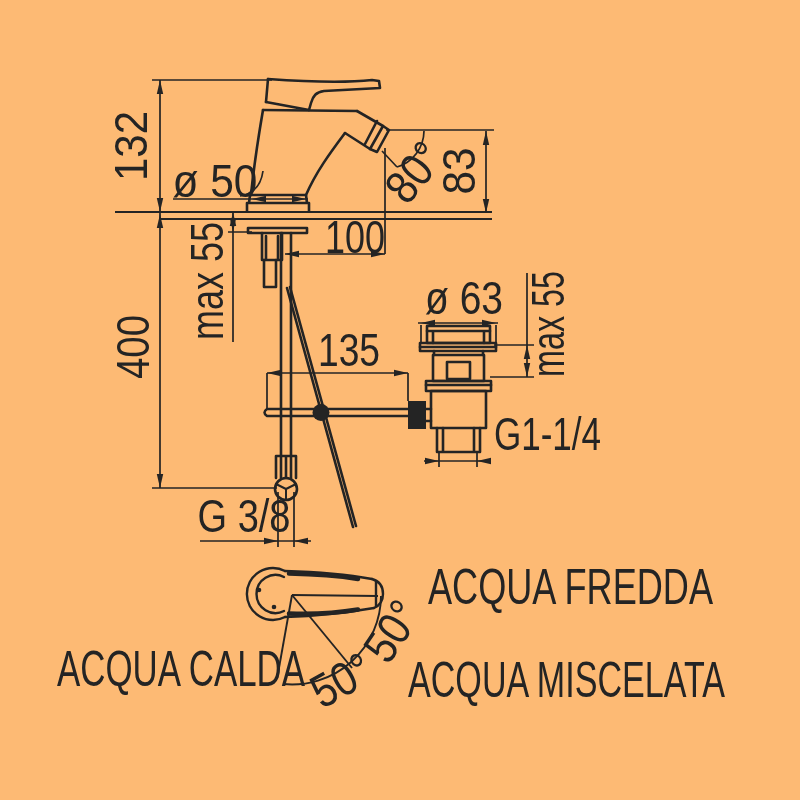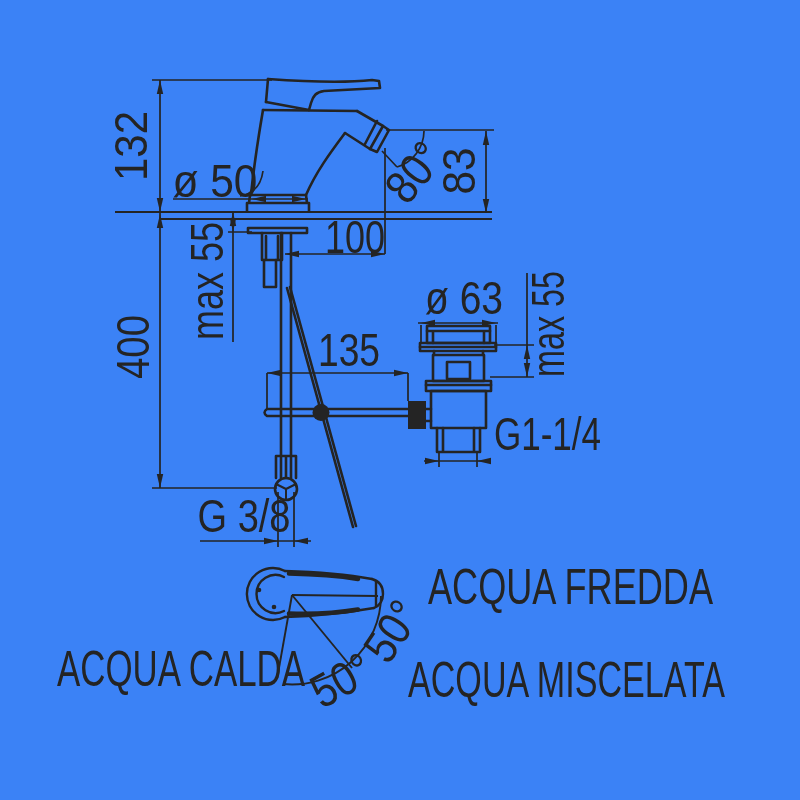--- a/index.html
+++ b/index.html
@@ -1,16 +1,16 @@
 <!DOCTYPE html>
 <html><head>
 <meta charset="utf-8">
 <style>
   html,body{margin:0;padding:0;background:#ffffff;}
-  .sheet{position:relative;width:800px;height:800px;background:#3b82f6;overflow:hidden;}
+  .sheet{position:relative;width:800px;height:800px;background:#fdba74;overflow:hidden;}
   svg{display:block;}
   text{font-family:"Liberation Sans","DejaVu Sans",sans-serif;fill:#242424;}
   .dimtxt{font-size:47px;}
   .bigtxt{font-size:50px;}
   .outline{stroke:#242424;stroke-width:2.6;fill:none;stroke-linecap:round;stroke-linejoin:round;}
   .thin{stroke:#242424;stroke-width:1.7;fill:none;stroke-linecap:butt;}
   .deck{stroke:#242424;stroke-width:2.2;fill:none;}
   .seam{stroke:#242424;stroke-width:4.5;fill:none;stroke-linecap:round;}
   .fan{stroke:#242424;stroke-width:1.9;fill:none;}
   .arrow{fill:#242424;stroke:none;}

